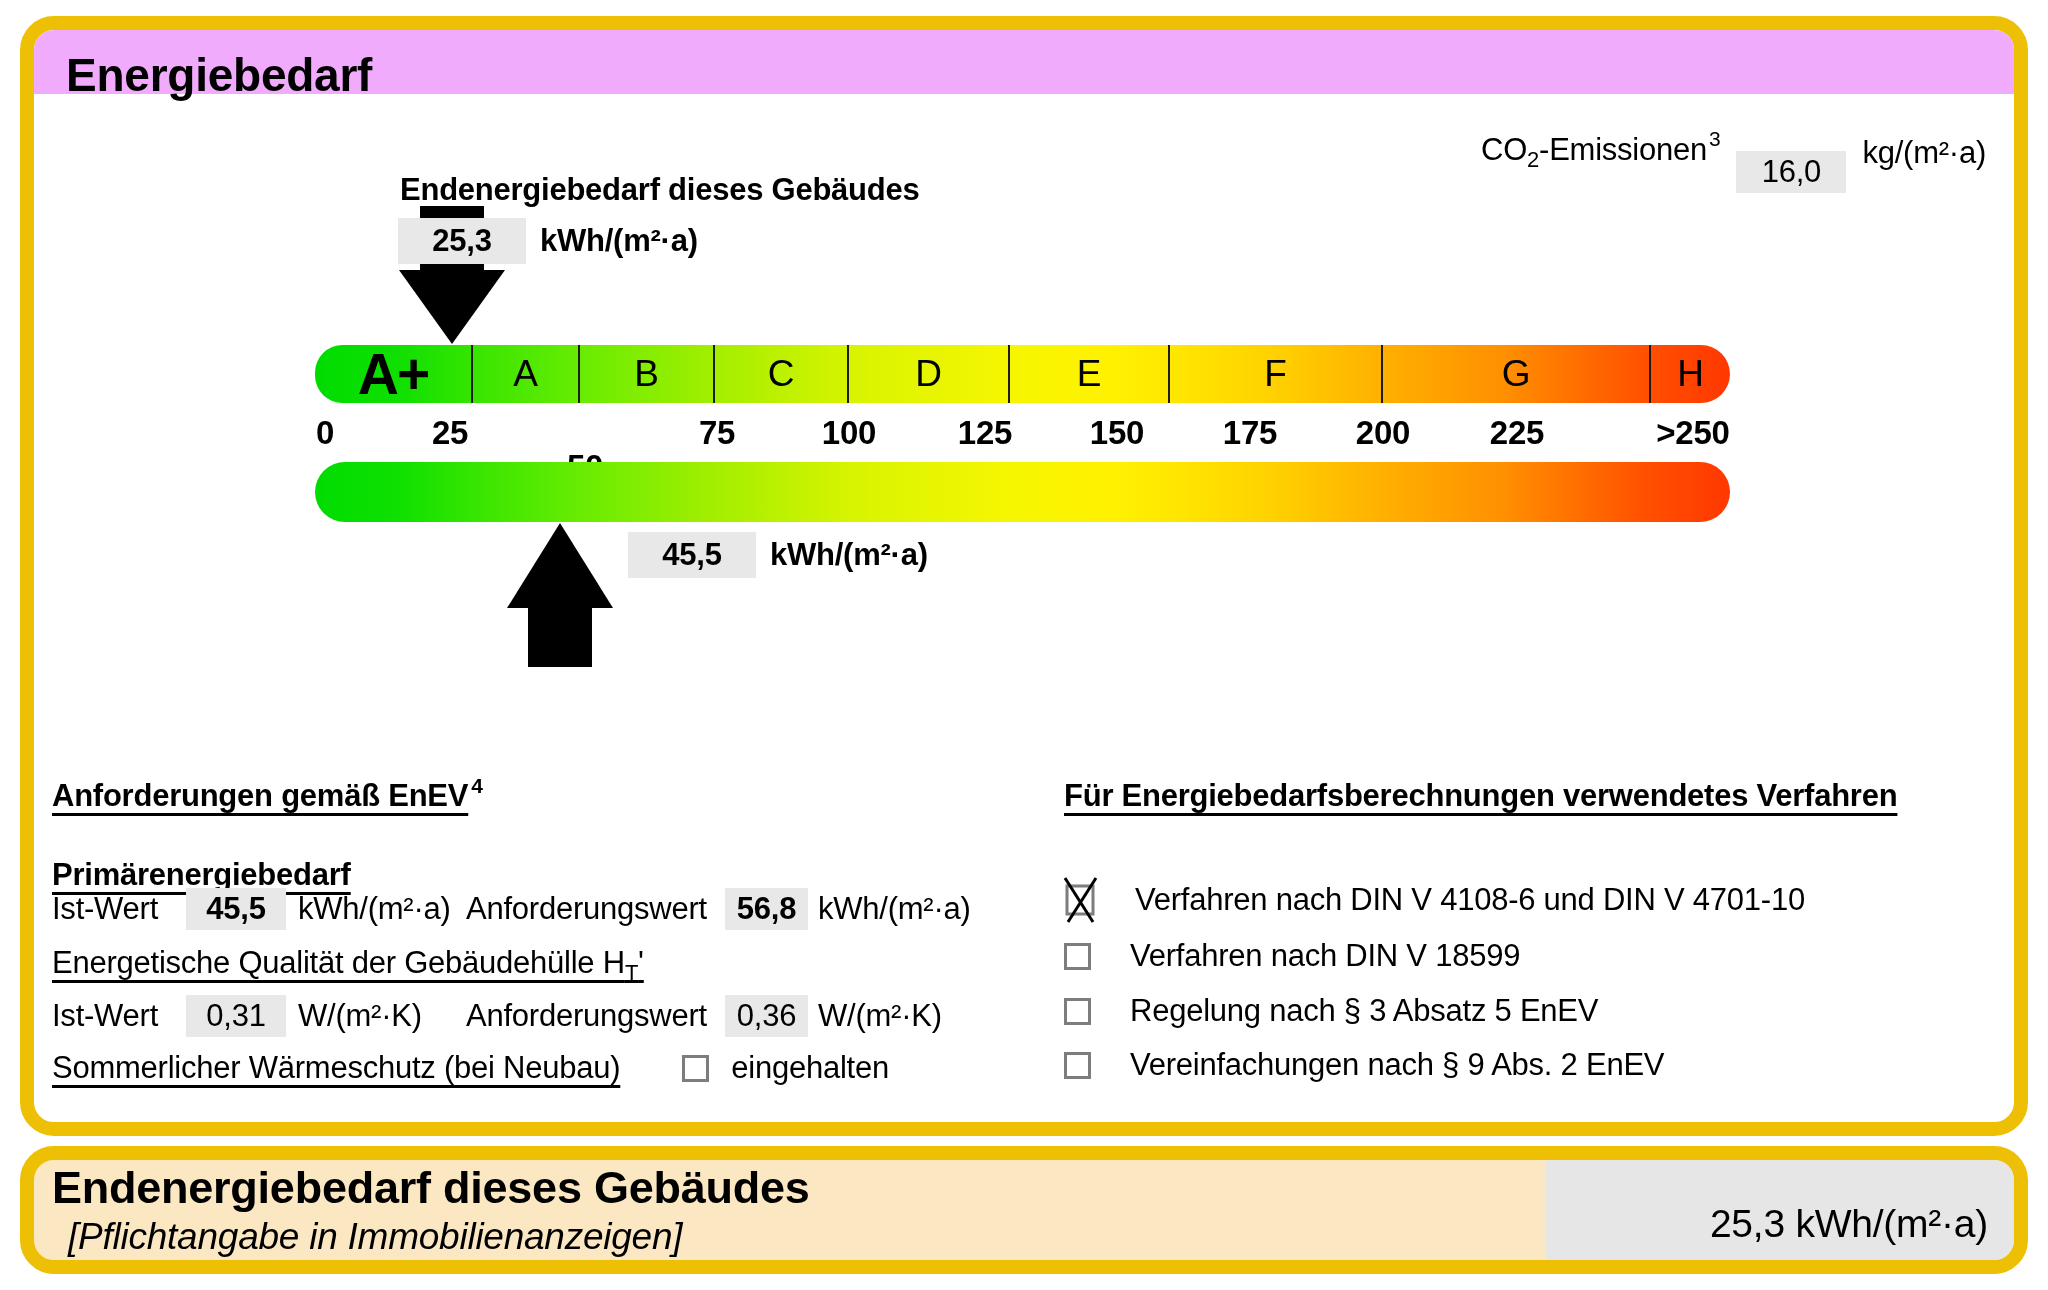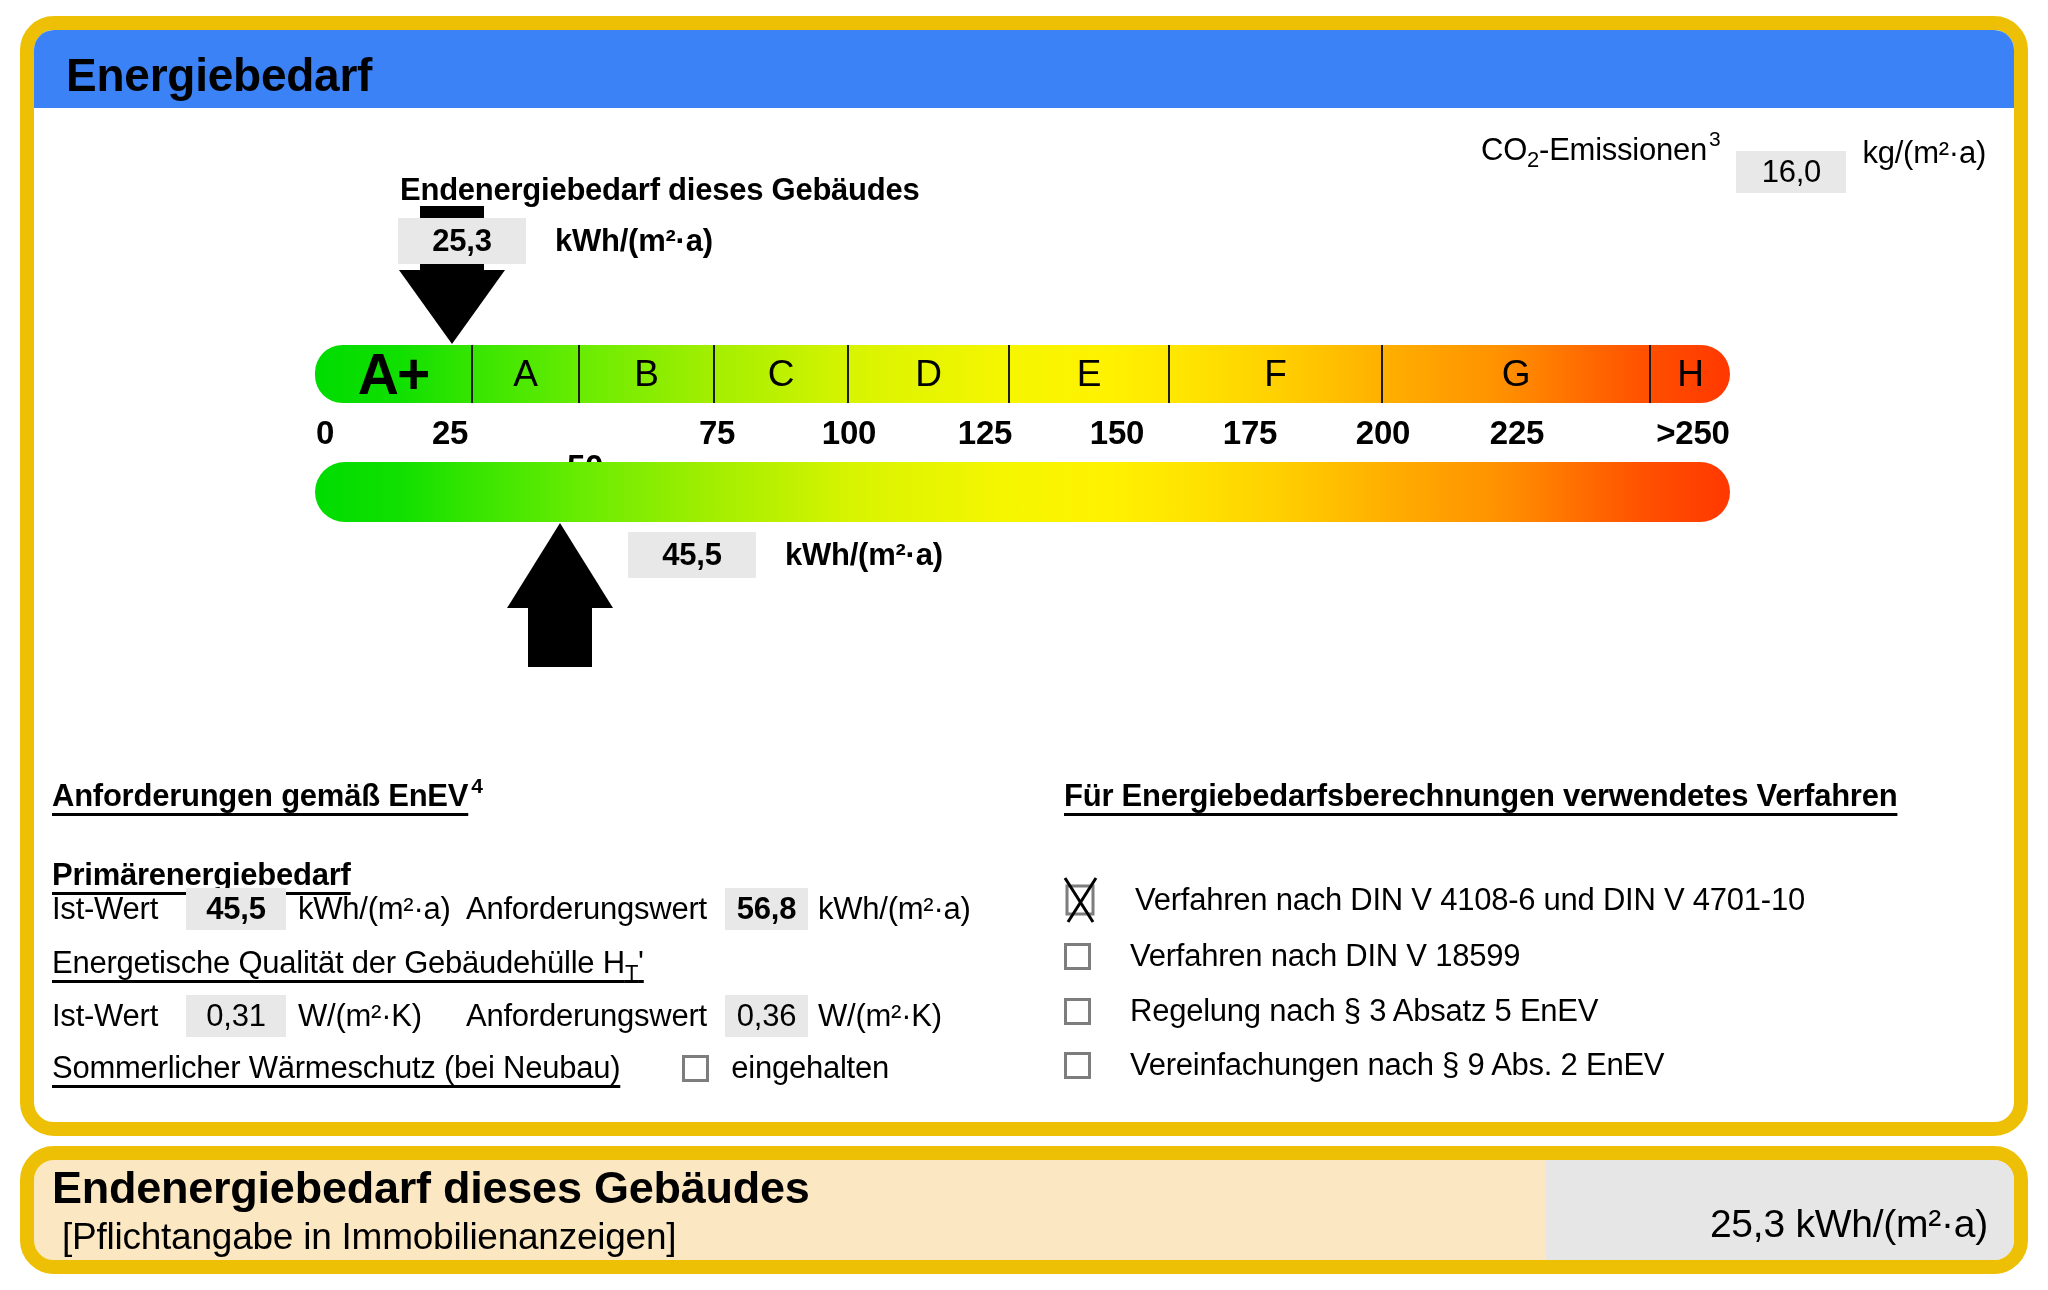--- a/index.html
+++ b/index.html
@@ -8,40 +8,40 @@
     position: relative; width: 2048px; height: 1290px; background:#fff;
     font-family: "Liberation Sans", sans-serif; color:#000;
     letter-spacing: -0.015em;
   }
   .panel {
     position:absolute; background:#fff; border:14px solid #edc005;
     border-radius: 34px; overflow:hidden;
   }
   #panel-main { left:20px; top:16px; width:2008px; height:1120px; }
   #panel-footer { left:20px; top:1146px; width:2008px; height:128px; background:#fbe8c3; }
-  .cream-band { position:absolute; left:0; top:0; right:0; height:78px; background:#3b82f6; }
+  .cream-band { position:absolute; left:0; top:0; right:0; height:64px; background:#f0abfc; }
   .page-title { position:absolute; left:32px; top:18px; font-size:46px; font-weight:bold; }
 
   
   .co2-line { position:absolute; top:112px; right:62px; display:flex; align-items:center; gap:16px; font-size:31px; }
   .co2-label sub { font-size:22px; }
   .co2-foot { font-size:21px; position:relative; top:-14px; margin-left:2px; }
   .valbox { background:#e8e8e8; text-align:center; padding:3px 10px; }
   .co2-val { width:110px; font-size:31px;margin-top:39px; }
 
   
   .arrow-down-shaft { position:absolute; left:420px; top:206px; width:64px; height:68px; background:#000; }
   .arrow-down-head  { position:absolute; left:399px; top:270px; width:0; height:0;
                       border-left:53px solid transparent; border-right:53px solid transparent; border-top:74px solid #000; }
   .arrow-up-head    { position:absolute; left:507px; top:523px; width:0; height:0;
                       border-left:53px solid transparent; border-right:53px solid transparent; border-bottom:85px solid #000; }
   .arrow-up-shaft   { position:absolute; left:528px; top:604px; width:64px; height:63px; background:#000; }
 
   .endenergy-label { position:absolute; left:400px; top:172px; font-size:31px; font-weight:bold; }
-  .value-row { position:absolute; display:flex; align-items:center; gap:29px; font-size:31px; font-weight:bold; }
+  .value-row { position:absolute; display:flex; align-items:center; gap:14px; font-size:31px; font-weight:bold; }
   .value-row .valbox { width:128px; padding:5px 0; }
 
   
   .scale-grad {
     background: linear-gradient(to right,
       #00dc00 0%, #10e000 6%, #3ce600 12%, #6aec02 19%, #a2ee00 28%,
       #d8f400 38%, #f6f600 49%, #fff200 56%, #ffe600 61%, #ffd000 68%,
       #ffae00 76%, #ff9000 84%, #ff5000 94%, #ff3800 100%);
   }
   #scale-bar { position:absolute; left:315px; top:345px; width:1415px; height:58px; border-radius:40px 42px 42px 40px; }
@@ -72,21 +72,21 @@
 
   .checkbox { width:27px; height:27px; border:3px solid #7d7d7d; background:#fff; flex:0 0 auto; }
   .summer-row { position:absolute; left:52px; top:1050px; display:flex; align-items:center; font-size:31px; }
   .summer-row .checkbox { margin-left:62px; margin-right:22px; }
 
   .method-row { position:absolute; left:1064px; display:flex; align-items:center; gap:39px; font-size:31px; }
   .xbox { width:40px; height:50px; margin:-10px -4px; flex:0 0 auto; }
 
   
   .footer-title { position:absolute; left:18px; top:2px; font-size:45px; font-weight:bold; }
-  .footer-sub { position:absolute; left:28px; top:56px; font-size:37px; }
+  .footer-sub { position:absolute; left:34px; top:56px; font-size:37px;font-style:italic; }
   .footer-valbox { position:absolute; left:1512px; top:0; width:468px; height:128px; background:#e6e6e6;
                    display:flex; align-items:center; justify-content:flex-end; padding-right:26px; font-size:39px;
                    border-radius:0 6px 6px 0; }
 </style>
 </head>
 <body>
 
 <div id="canvas">
 
   <div class="panel" id="panel-main">

